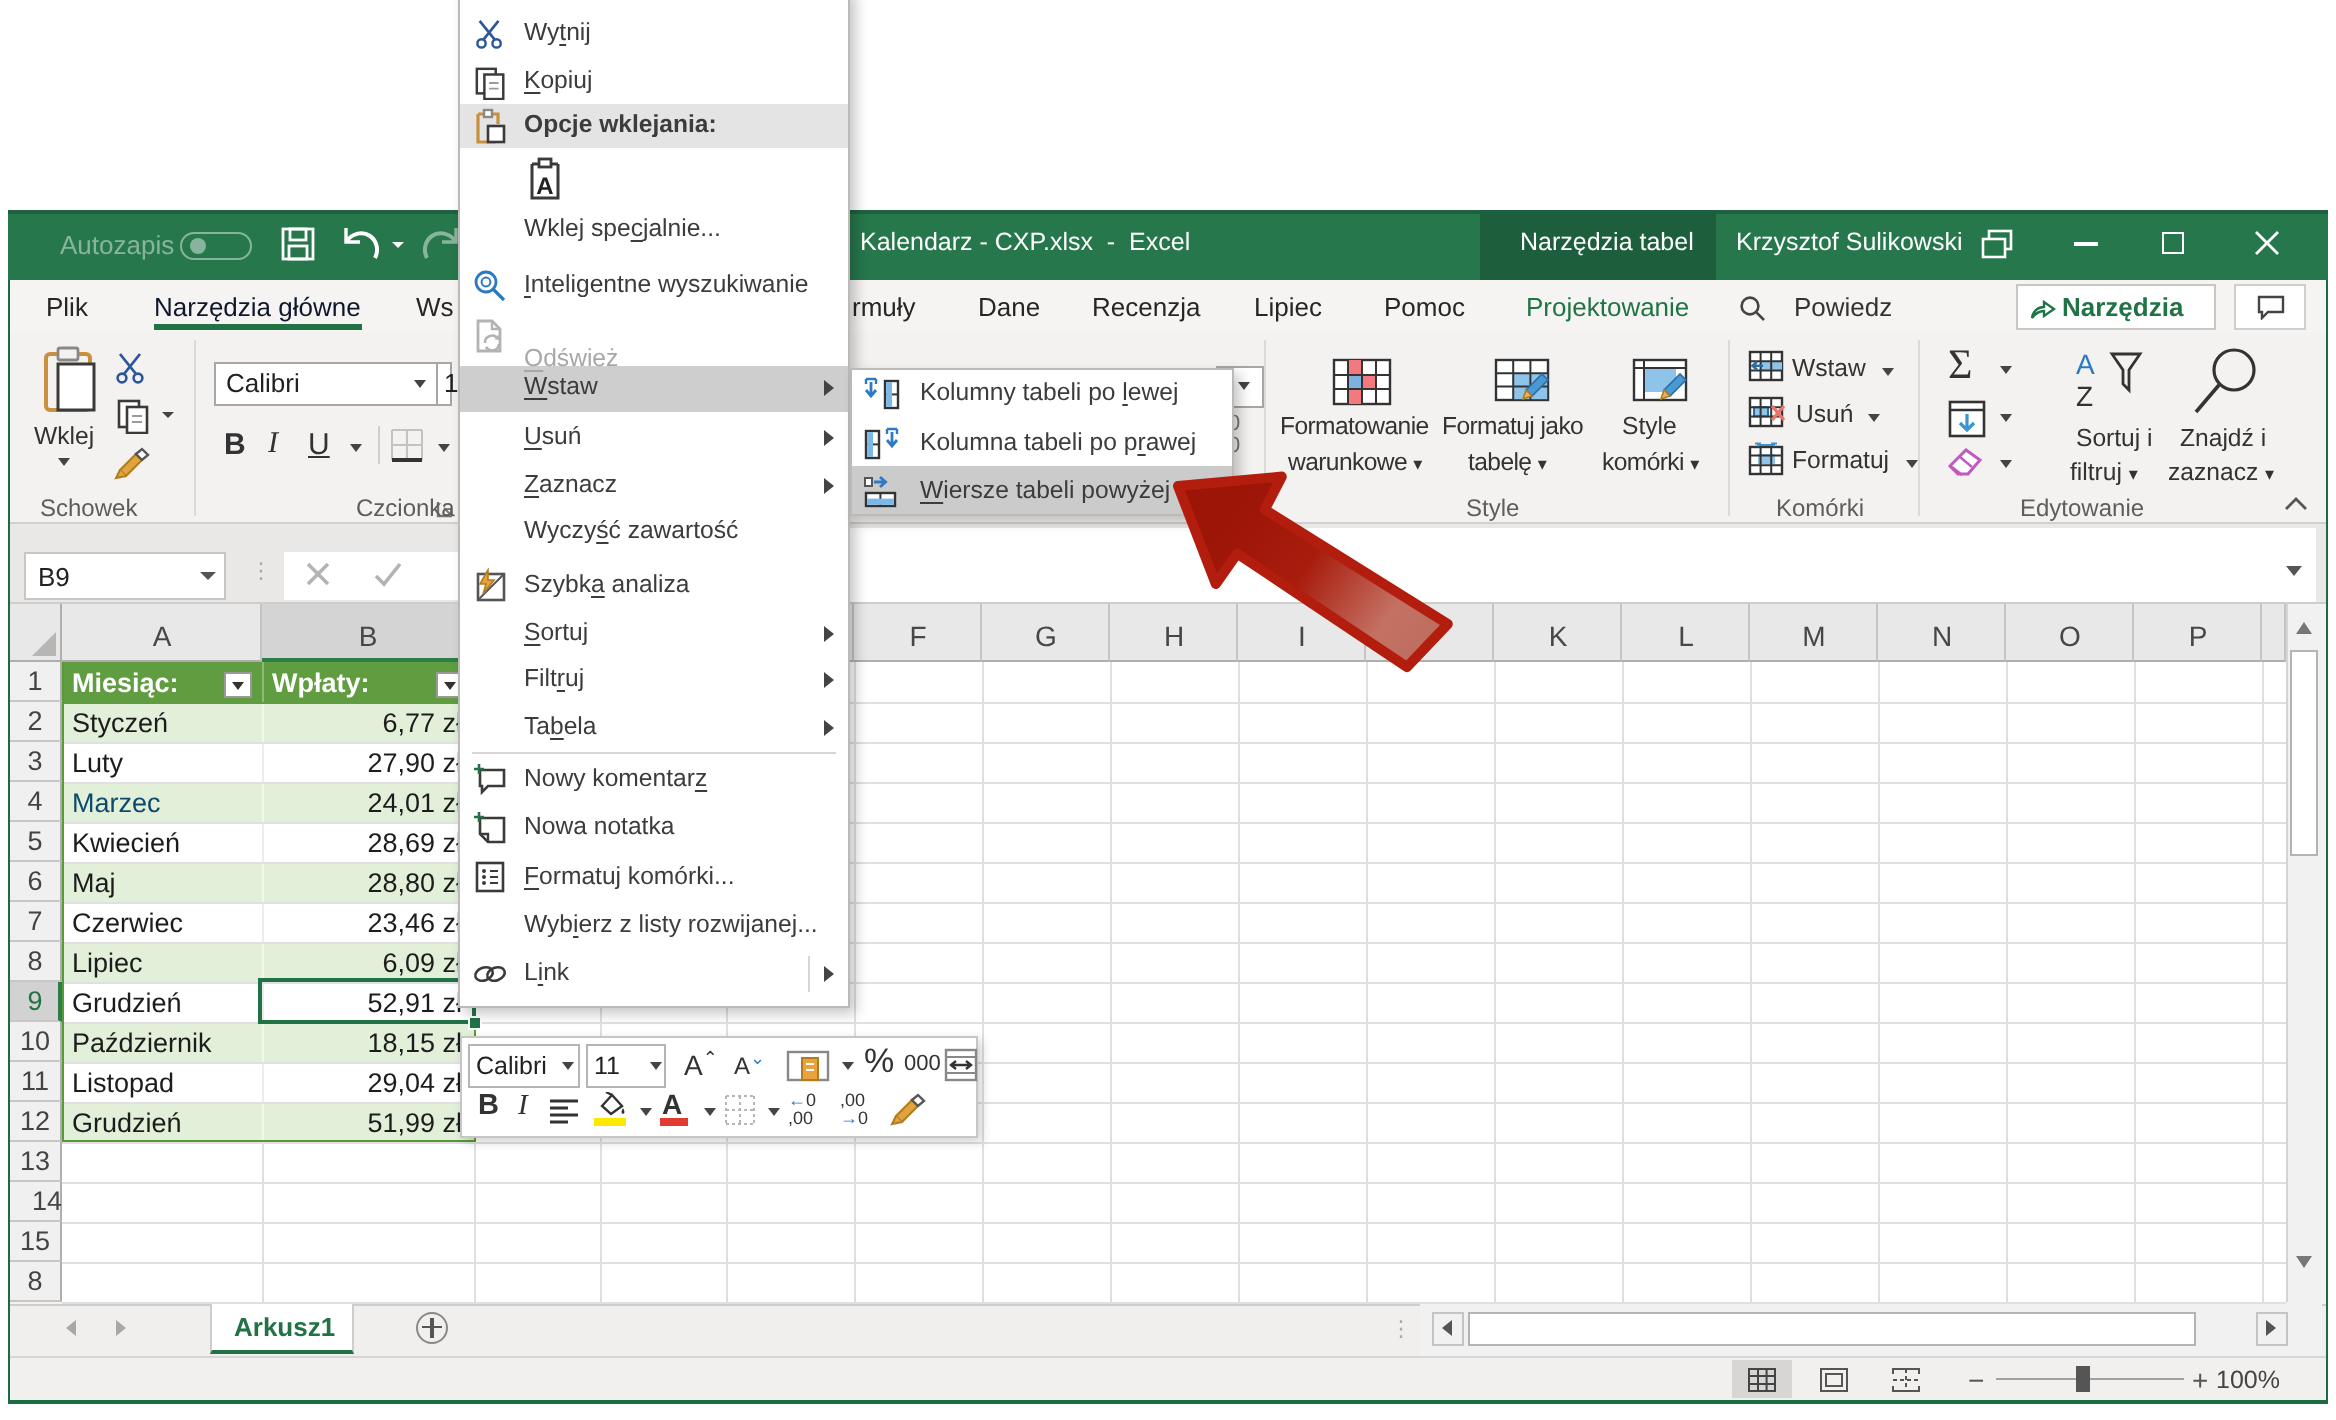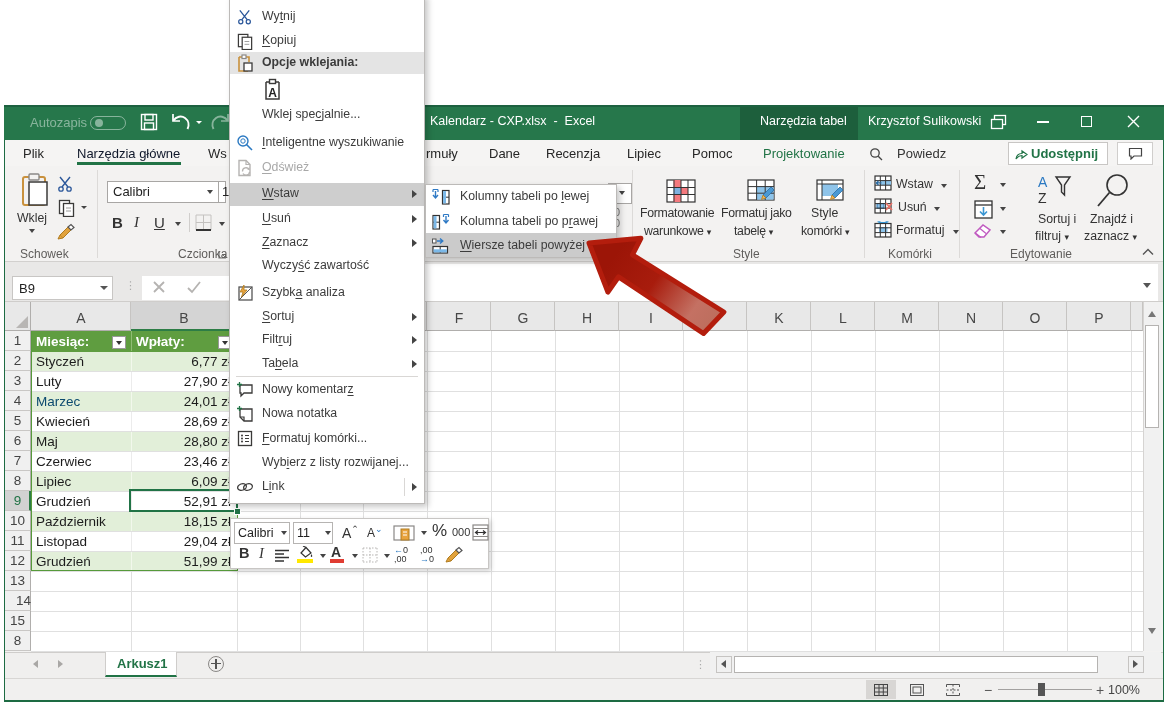--- a/index.html
+++ b/index.html
@@ -54,21 +54,21 @@
 <div class="a" style="left:77px;top:162px;width:104px;height:3px;background:#217346;"></div>
 <svg class="a" style="left:869px;top:147px;" width="14" height="14" viewBox="0 0 14 14">
 <circle cx="6" cy="6" r="4.2" fill="none" stroke="#444" stroke-width="1.3"></circle>
 <path d="M9.2 9.2 L13 13" stroke="#444" stroke-width="1.3"></path>
   </svg>
 <div class="a nw" style="left:897px;top:146px;font-size:13px;color:#333;">Powiedz</div>
 <div class="a" style="left:1008px;top:142px;width:100px;height:23px;background:#fff;border:1px solid #c8c6c4;"></div>
 <svg class="a" style="left:1014px;top:147px;" width="14" height="14" viewBox="0 0 14 14">
 <path d="M2 12 C2.5 8.5 5 6.5 8 6.5 L8 4 L13 7.5 L8 11 L8 8.5 C5.5 8.5 3.5 10 2 12 Z" fill="none" stroke="#217346" stroke-width="1.2"></path>
   </svg>
-<div class="a nw" style="left:1031px;top:146px;font-size:13px;color:#217346;font-weight:bold;">Udostępnij</div>
+<div class="a nw" style="left:1031px;top:146px;font-size:13px;color:#217346;font-weight:bold;">Narzędzia</div>
 <div class="a" style="left:1117px;top:142px;width:36px;height:23px;background:#fff;border:1px solid #d0cecc;"></div>
 <svg class="a" style="left:1128px;top:147px;" width="15" height="13" viewBox="0 0 15 13">
 <path d="M1.5 1.5 L13.5 1.5 L13.5 9 L6 9 L3 12 L3 9 L1.5 9 Z" fill="none" stroke="#444" stroke-width="1.2"></path>
   </svg>
 <div class="a" style="left:5px;top:166px;width:1158px;height:96px;background:#f3f2f1;border-bottom:1px solid #d2d0ce;"></div>
 <svg class="a" style="left:20px;top:173px;" width="30" height="34" viewBox="0 0 30 34">
 <rect x="3" y="4" width="22" height="28" rx="2" fill="none" stroke="#c9913d" stroke-width="2"></rect>
 <rect x="9" y="1" width="10" height="6" rx="1" fill="#f3f2f1" stroke="#8a8886" stroke-width="1.4"></rect>
 <rect x="9" y="9" width="18" height="23" fill="#fff" stroke="#3b3a39" stroke-width="1.5"></rect>
   </svg>
@@ -449,21 +449,21 @@
 <path d="M10.5 10.5 L16 16" stroke="#2b79c2" stroke-width="1.6"></path>
 <circle cx="7" cy="7" r="2.2" fill="none" stroke="#2b79c2" stroke-width="1"></circle>
   </svg>
 <div class="a nw" style="left:262px;top:135px;font-size:12.3px;color:#3c3c3c;"><u>I</u>nteligentne wyszukiwanie</div>
 <svg class="a" style="left:237px;top:159px;" width="17" height="18" viewBox="0 0 17 18">
 <path d="M2 1.5 L9 1.5 L13 5.5 L13 16.5 L2 16.5 Z" fill="none" stroke="#b5b3b1" stroke-width="1.4"></path>
 <path d="M9 1.5 L9 5.5 L13 5.5" fill="none" stroke="#b5b3b1" stroke-width="1.2"></path>
 <path d="M5.5 12.5 a3.5 3.5 0 0 1 6.5 -2 M12.5 13 a3.5 3.5 0 0 1 -6.5 1.5" fill="none" stroke="#b5b3b1" stroke-width="1.3"></path>
 <path d="M12.3 8.3 l0.5 2.6 l-2.6 -0.3 z" fill="#b5b3b1"></path>
   </svg>
-<div class="a nw" style="left:262px;top:160px;font-size:12.3px;color:#a8a8a8;"><u>O</u>dśwież</div>
+<div class="a nw" style="left:262px;top:172px;font-size:12.3px;color:#a8a8a8;"><u>O</u>dśwież</div>
 <div class="a nw" style="left:262px;top:186px;font-size:12.3px;color:#3c3c3c;"><u>W</u>staw</div>
 <div class="a" style="left:412px;top:190px;width:0;height:0;border-top:4px solid transparent;border-bottom:4px solid transparent;border-left:5px solid #444;"></div>
 <div class="a nw" style="left:262px;top:211px;font-size:12.3px;color:#3c3c3c;"><u>U</u>suń</div>
 <div class="a" style="left:412px;top:215px;width:0;height:0;border-top:4px solid transparent;border-bottom:4px solid transparent;border-left:5px solid #444;"></div>
 <div class="a nw" style="left:262px;top:235px;font-size:12.3px;color:#3c3c3c;"><u>Z</u>aznacz</div>
 <div class="a" style="left:412px;top:239px;width:0;height:0;border-top:4px solid transparent;border-bottom:4px solid transparent;border-left:5px solid #444;"></div>
 <div class="a nw" style="left:262px;top:258px;font-size:12.3px;color:#3c3c3c;">Wyczy<u>ś</u>ć zawartość</div>
 <svg class="a" style="left:236px;top:284px;" width="18" height="18" viewBox="0 0 18 18">
 <rect x="3" y="3" width="13" height="13" fill="none" stroke="#555" stroke-width="1.3"></rect>
 <path d="M3 16 L16 3" stroke="#555" stroke-width="1"></path>

